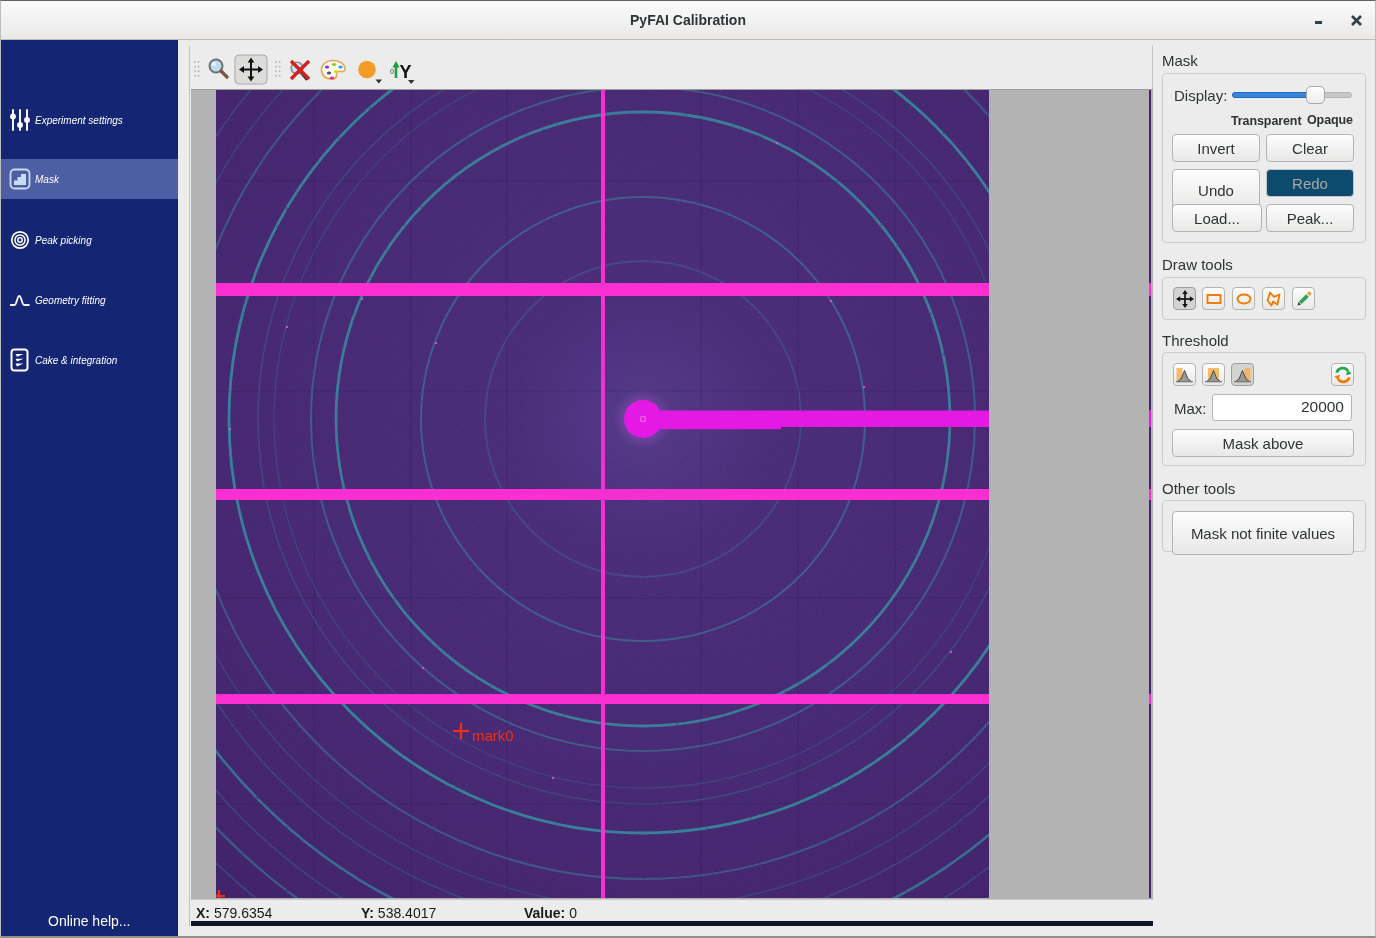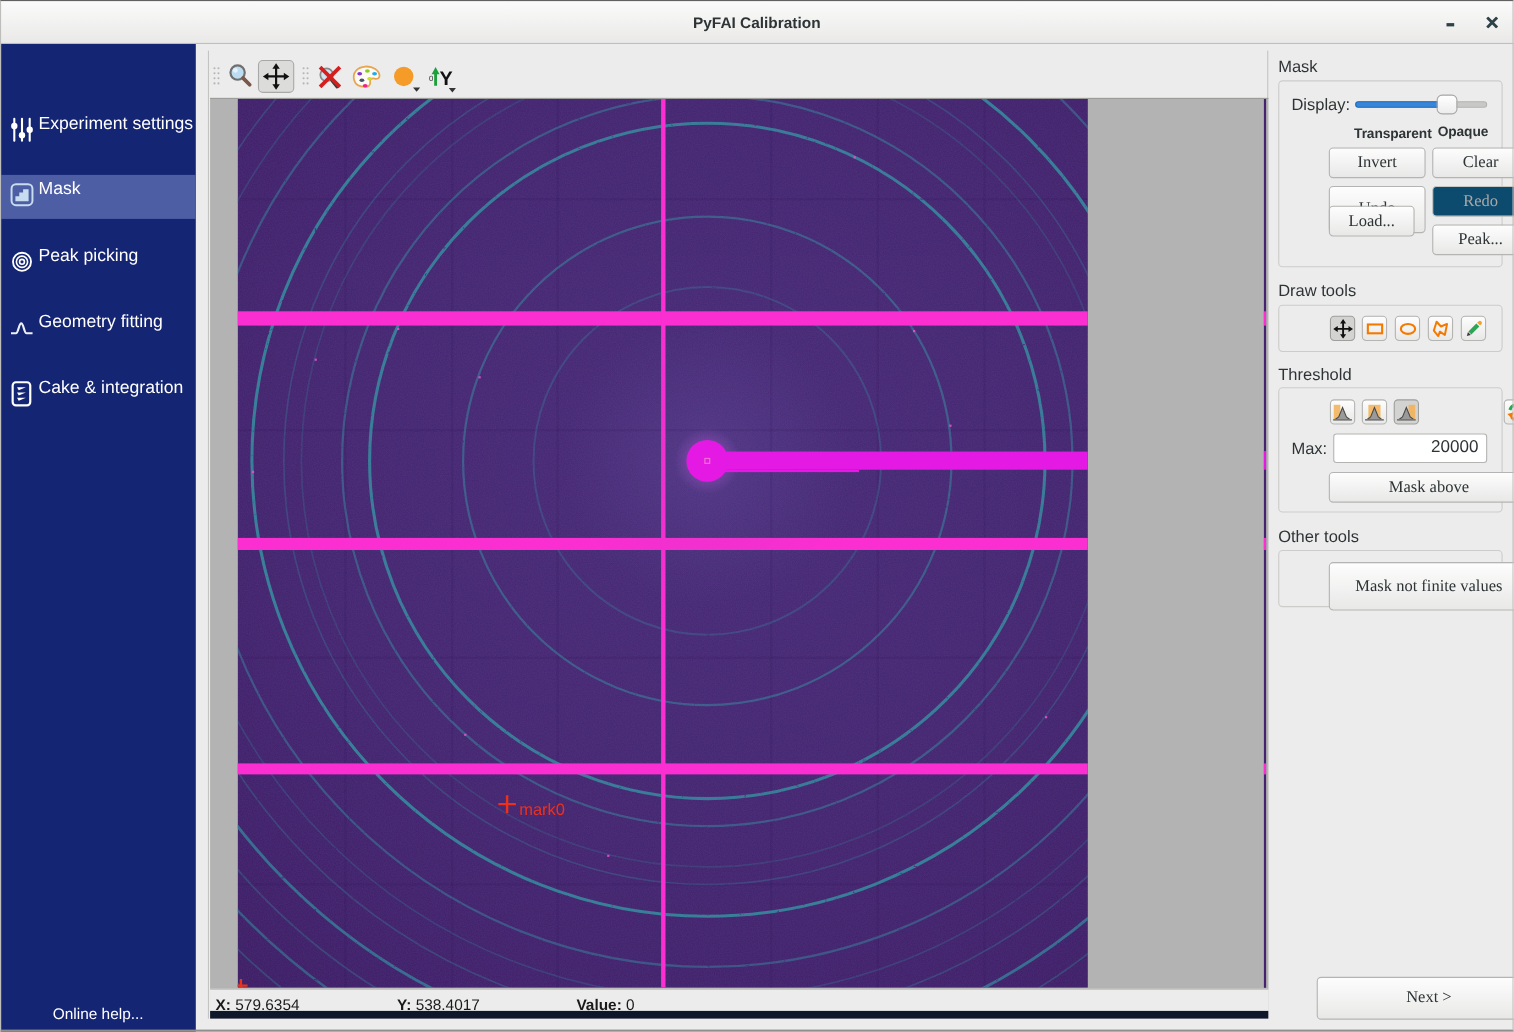--- a/index.html
+++ b/index.html
@@ -1,36 +1,36 @@
 <!DOCTYPE html>
 <html><head><meta charset="utf-8"><title>PyFAI Calibration</title>
 <style>
 * { margin:0; padding:0; box-sizing:border-box; }
 html,body { width:1376px; height:938px; overflow:hidden; }
 body { font-family:"Liberation Sans", sans-serif; background:#ececec; position:relative; }
 #titlebar { position:absolute; left:0; top:0; width:1376px; height:40px;
   background:linear-gradient(#fbfbfb,#eae9e8); border-bottom:1px solid #bfbebd;
   text-align:center; line-height:40px; font-size:14px; font-weight:bold; color:#2e3436; }
 #sidebar { position:absolute; left:1px; top:40px; width:177px; height:898px; background:#142573; }
-.sbit { position:absolute; left:8px; width:169px; height:32px; display:flex; align-items:flex-start; color:#fff; font-size:16px; }
+.sbit { position:absolute; left:8px; width:169px; height:32px; display:flex; align-items:center; color:#fff; font-size:10px;font-style:italic; }
 .sbit svg { margin-right:4px; flex:none; }
 .sbsel { position:absolute; left:0; width:177px; height:40px; background:#4e5ea4; }
 #onlinehelp { position:absolute; left:47px; bottom:9px; color:#fff; font-size:14px; }
 #central { position:absolute; left:189px; top:46px; width:964px; height:880px; border-left:1px solid #c3c3c1; border-right:1px solid #c3c3c1; }
 #canvas { position:absolute; left:1px; top:43px; width:962px; height:810px; background:#b3b3b3; border-top:1px solid #9c9c9a; }
-#statusbar { position:absolute; left:1px; top:853px; width:962px; height:27px; background:#ececec; border-top:1px solid #c8c8c6; border-bottom:7px solid #0f172a; font-size:14px; color:#1a1a1a; line-height:26px; }
+#statusbar { position:absolute; left:1px; top:853px; width:962px; height:27px; background:#ececec; border-top:1px solid #c8c8c6; border-bottom:5px solid #0f172a; font-size:14px; color:#1a1a1a; line-height:26px; }
 #statusbar b { font-weight:bold; }
 #rpanel { position:absolute; left:1157px; top:0px; width:219px; height:938px; }
 .plabel { position:absolute; font-size:15px; color:#2e3436; }
 .ptext { position:absolute; font-size:15px; color:#2e3436; }
 .pbold { font-weight:bold; }
 .psm { font-size:12.5px; letter-spacing:-0.1px; }
 .gbox { position:absolute; border:1px solid #cecectransparent; border:1px solid #cccccb; border-radius:4px; }
 .btn { position:absolute; background:linear-gradient(#fdfdfd,#e8e8e7); border:1px solid #b4b4b2; border-radius:4px;
-  font-family:Liberation Serif, serif; font-size:15px; color:#2e3436;margin-left:36px; }
+  font-family:Liberation Sans, sans-serif; font-size:15px; color:#2e3436; }
 .btn.dis { background:#0c4a6e; color:#a8a8a6; border-color:#c6c6c4; }
 .btn.tb { width:23px; height:23px; padding:0; display:flex; align-items:center; justify-content:center; border-radius:4px; }
 .btn.pressed { background:#d3d3d1; border-color:#9e9e9c; }
 .slider { position:absolute; width:120px; height:6px; }
 .strack { position:absolute; left:0; top:0; width:120px; height:6px; background:#c8c8c6; border-radius:3px; border:1px solid #b4b4b2; }
 .sfill { position:absolute; left:0; top:0; width:78px; height:6px; background:#3986d8; border-radius:3px 0 0 3px; border:1px solid #1c6cc4; }
 .shandle { position:absolute; left:74px; top:-6px; width:19px; height:18px; background:linear-gradient(#fff,#ececec); border:1px solid #a8a8a6; border-radius:5px; }
 .input { position:absolute; background:#fff; border:1px solid #b4b4b2; border-radius:3px; font-size:15.5px; color:#2e3436; text-align:right; padding:3px 7px 0 0; }
 #winborder { position:absolute; left:0; top:0; width:1376px; height:938px; border:1px solid #bdbdbb; border-top:1px solid #606060; border-bottom:2px solid #8f8f8d; pointer-events:none; }
 </style></head>
@@ -264,21 +264,21 @@
       <div class="strack"></div>
       <div class="sfill"></div>
       <div class="shandle"></div>
     </div>
 <div class="ptext pbold psm" style="left:74px;top:114px">Transparent</div>
 <div class="ptext pbold psm" style="left:150px;top:113px">Opaque</div>
 <button class="btn" style="left:15px;top:134px;width:88px;height:28px">Invert</button>
 <button class="btn" style="left:109px;top:134px;width:88px;height:28px">Clear</button>
 <button class="btn" style="left:15px;top:169px;width:88px;height:43px">Undo</button>
 <button class="btn dis" style="left:109px;top:169px;width:88px;height:28px">Redo</button>
-<button class="btn" style="left:15px;top:187px;width:78px;height:28px">Load...</button>
+<button class="btn" style="left:15px;top:204px;width:90px;height:28px">Load...</button>
 <button class="btn" style="left:109px;top:204px;width:88px;height:28px">Peak...</button>
 
 <div class="plabel" style="left:5px;top:256px">Draw tools</div>
 <div class="gbox" style="left:5px;top:277px;width:204px;height:43px"></div>
 <button class="btn tb pressed" style="left:16px;top:287px">
       <svg width="18" height="18" viewBox="0 0 21 21">
         <g stroke="#111" stroke-width="2">
           <line x1="10.5" y1="3.5" x2="10.5" y2="17.5"></line>
           <line x1="3.5" y1="10.5" x2="17.5" y2="10.5"></line>
         </g>
@@ -345,14 +345,13 @@
       </svg>
     </button>
 <div class="ptext" style="left:17px;top:400px">Max:</div>
 <div class="input" style="left:55px;top:394px;width:140px;height:27px">20000</div>
 <button class="btn" style="left:15px;top:429px;width:182px;height:28px">Mask above</button>
 
 <div class="plabel" style="left:5px;top:480px">Other tools</div>
 <div class="gbox" style="left:5px;top:500px;width:204px;height:52px"></div>
 <button class="btn" style="left:15px;top:511px;width:182px;height:44px">Mask not finite values</button>
 
-<button class="btn" style="left:4px;top:888px;width:204px;height:39px;font-size:15px">Next &gt;</button>
 </div>
 <div id="winborder"></div>
 </body></html>

